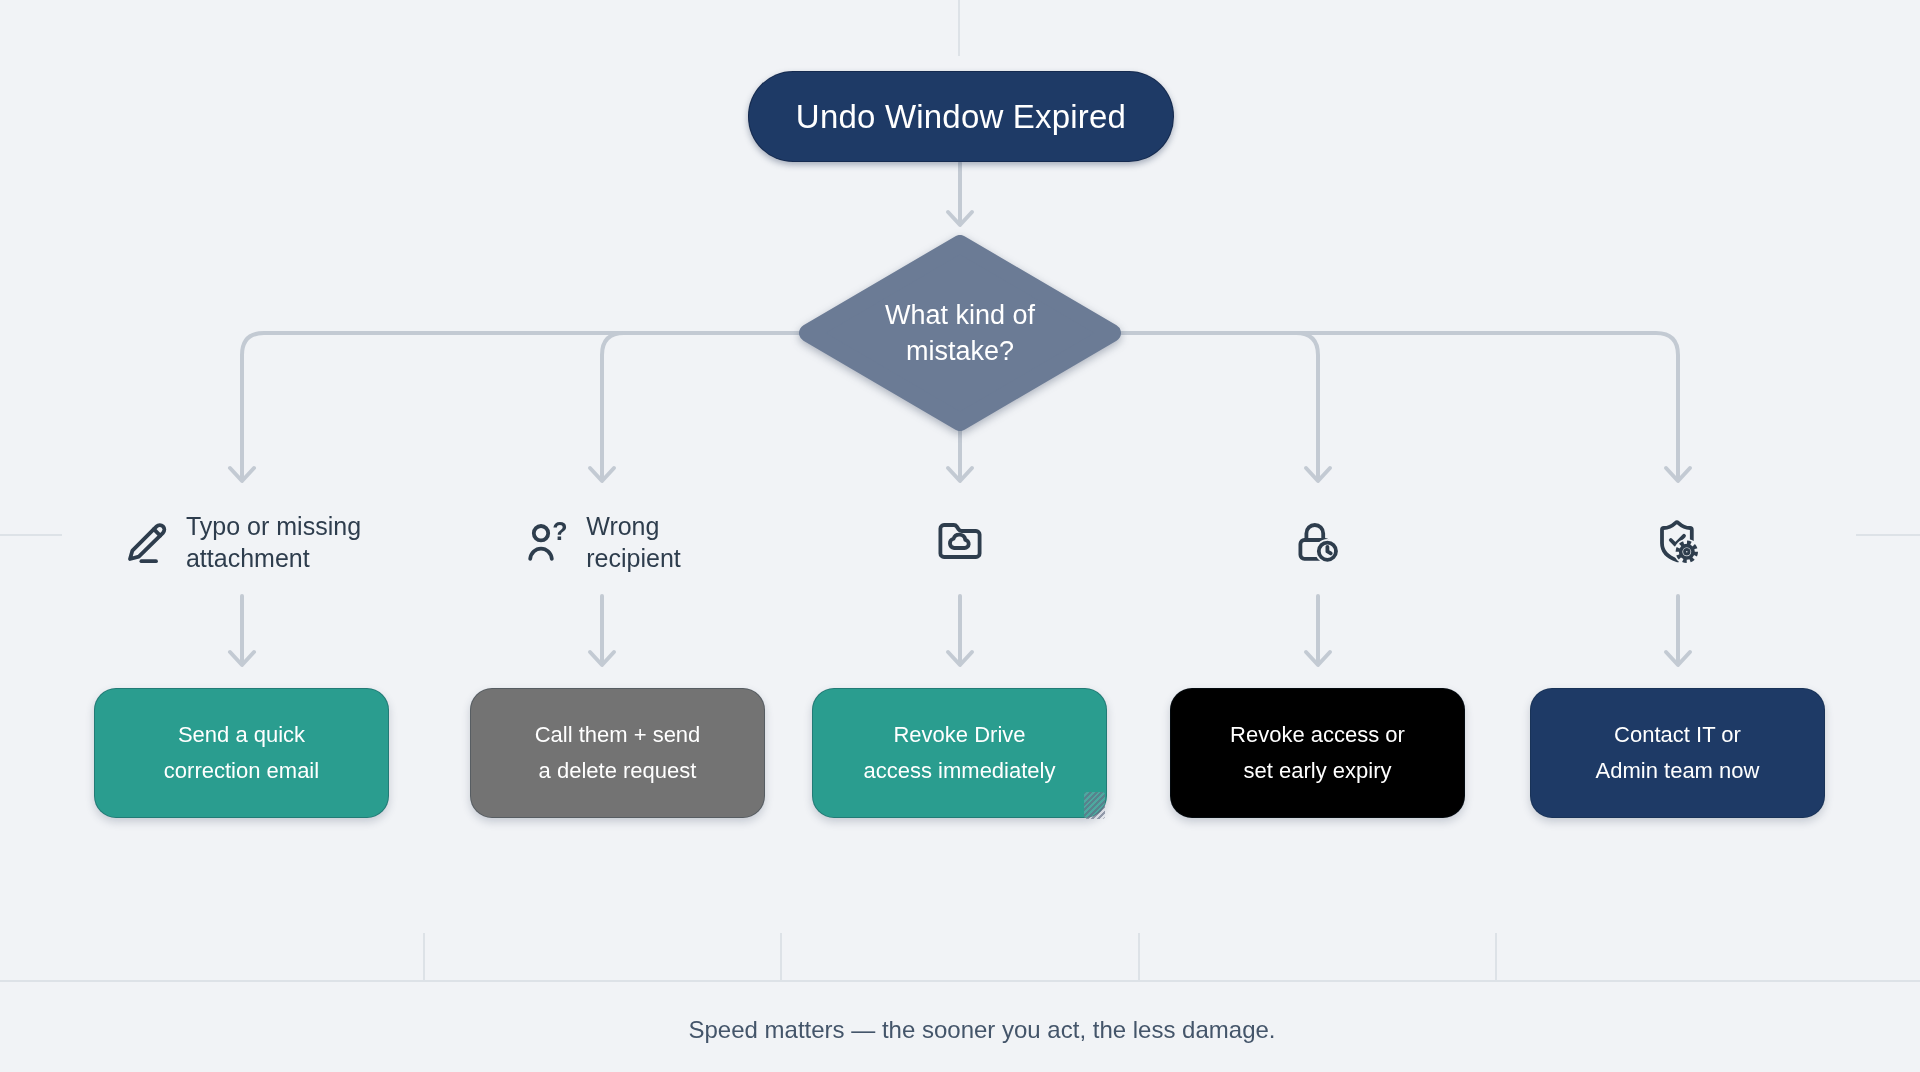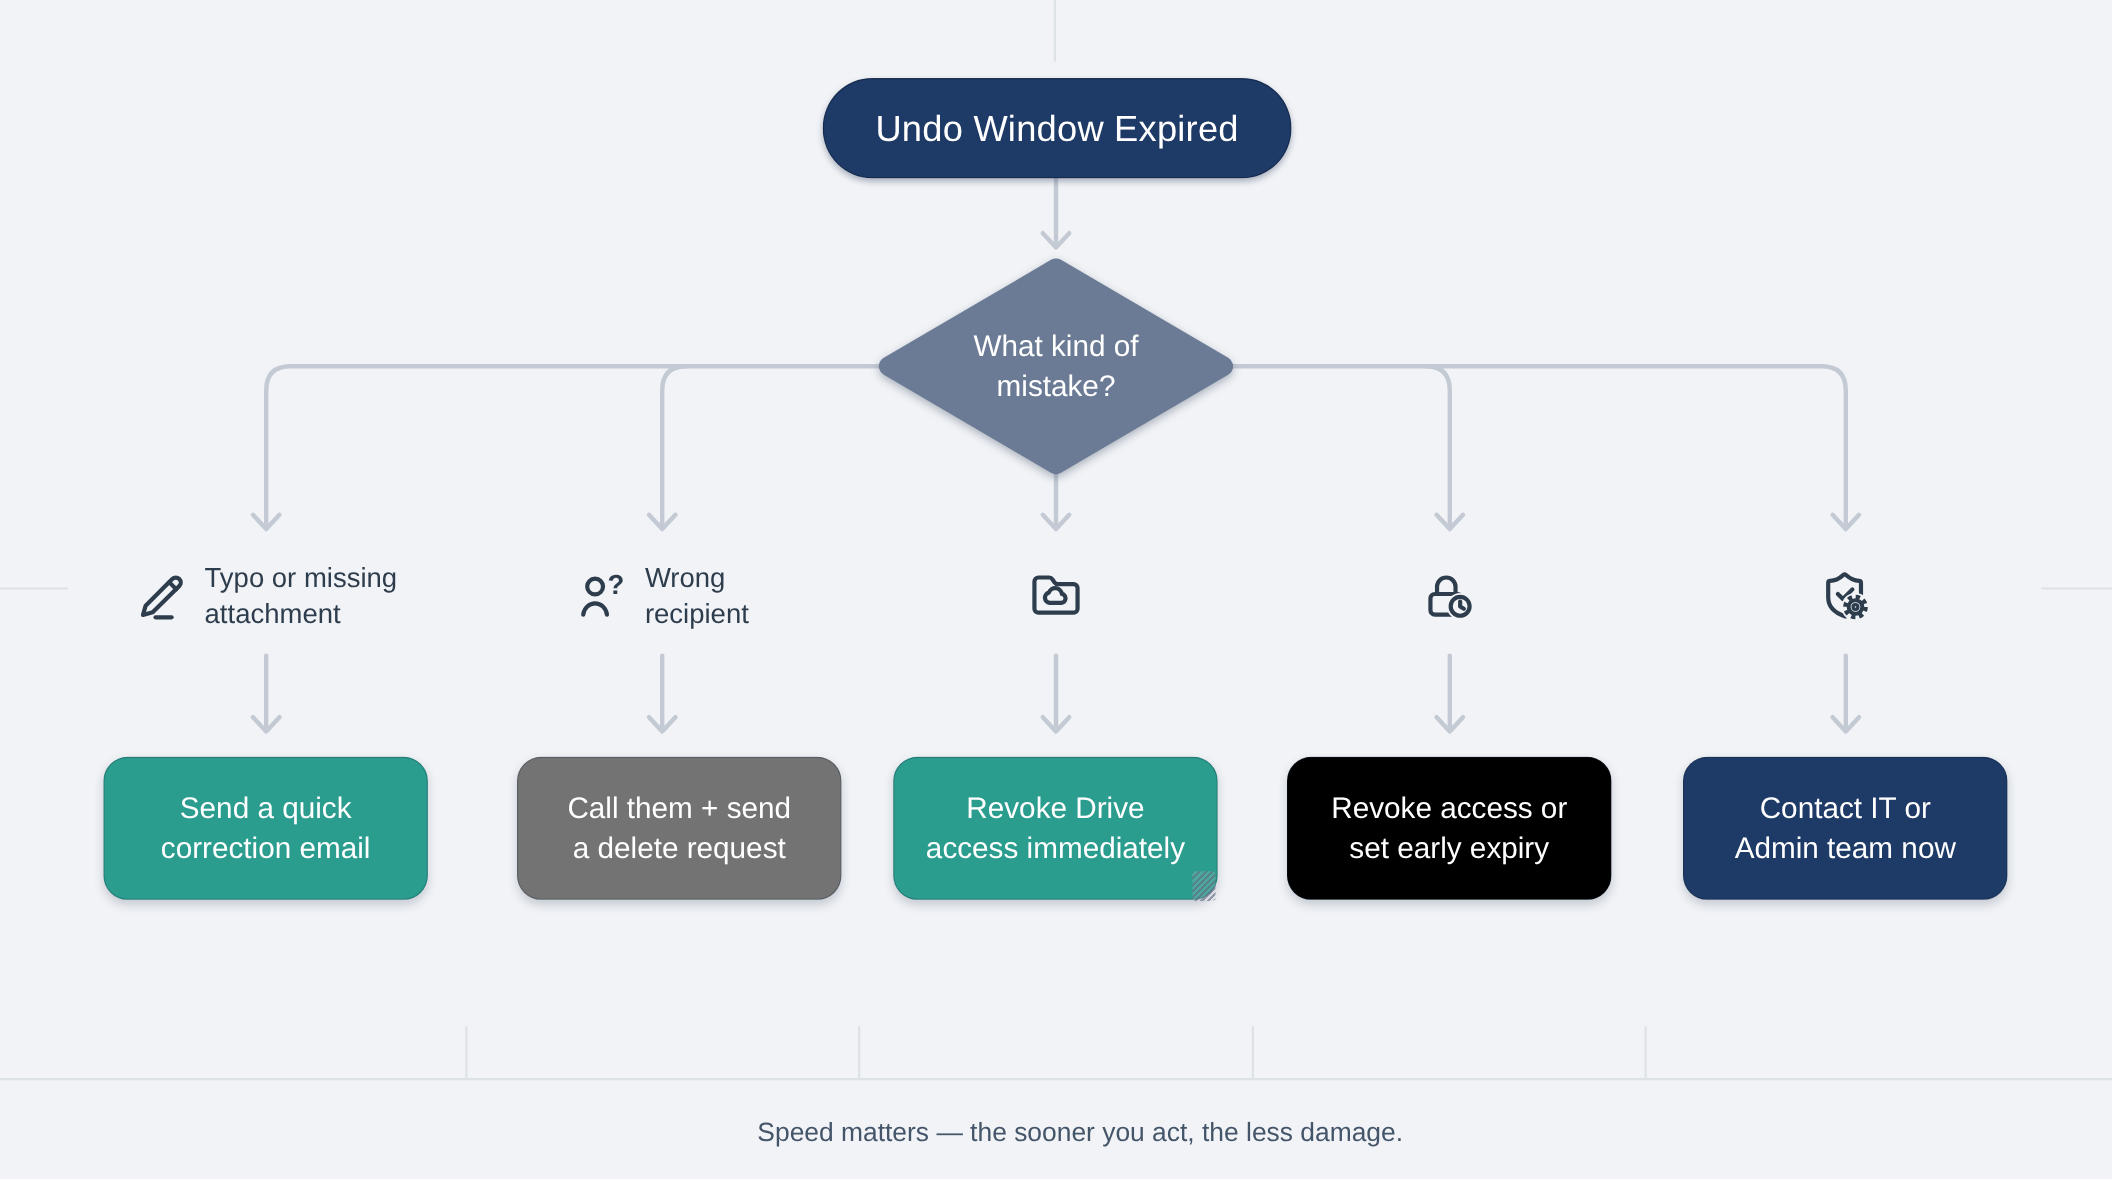--- a/index.html
+++ b/index.html
@@ -48,21 +48,21 @@
   .ico-stroke{fill:none;stroke:#2e3d4d;stroke-width:1.9;stroke-linecap:round;stroke-linejoin:round;}
   .ico-bg{fill:#f1f3f6;stroke:none;}
   .ico-text{fill:#2e3d4d;font-family:"Liberation Sans",sans-serif;font-size:12.5px;font-weight:600;}
 
   
   .action{
     position:absolute;top:688px;width:295px;height:130px;
     border-radius:22px;border:1px solid rgba(15,35,55,.28);
     box-shadow:0 4px 9px rgba(50,65,90,.22);
     display:flex;align-items:center;justify-content:center;text-align:center;
-    color:#fff;font-size:27px;line-height:36px;font-weight:500;
+    color:#fff;font-size:22px;line-height:36px;font-weight:500;
     box-sizing:border-box;padding:16px 14px;
   }
 
   .caption{
     position:absolute;left:0;top:1016px;width:1920px;
     text-align:center;color:#44556a;font-size:24px;font-weight:400;margin-left:22px;
   }
 
   
   .artifact{

